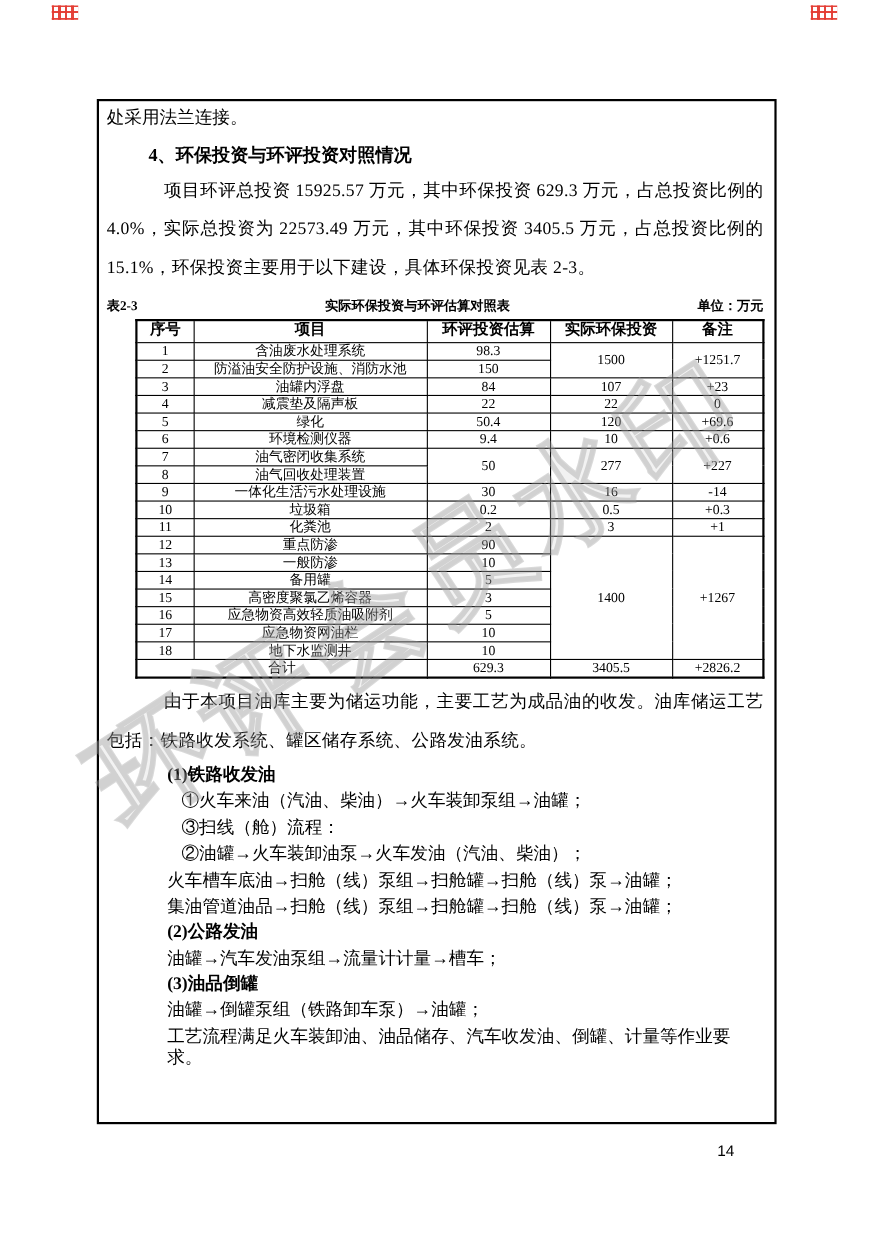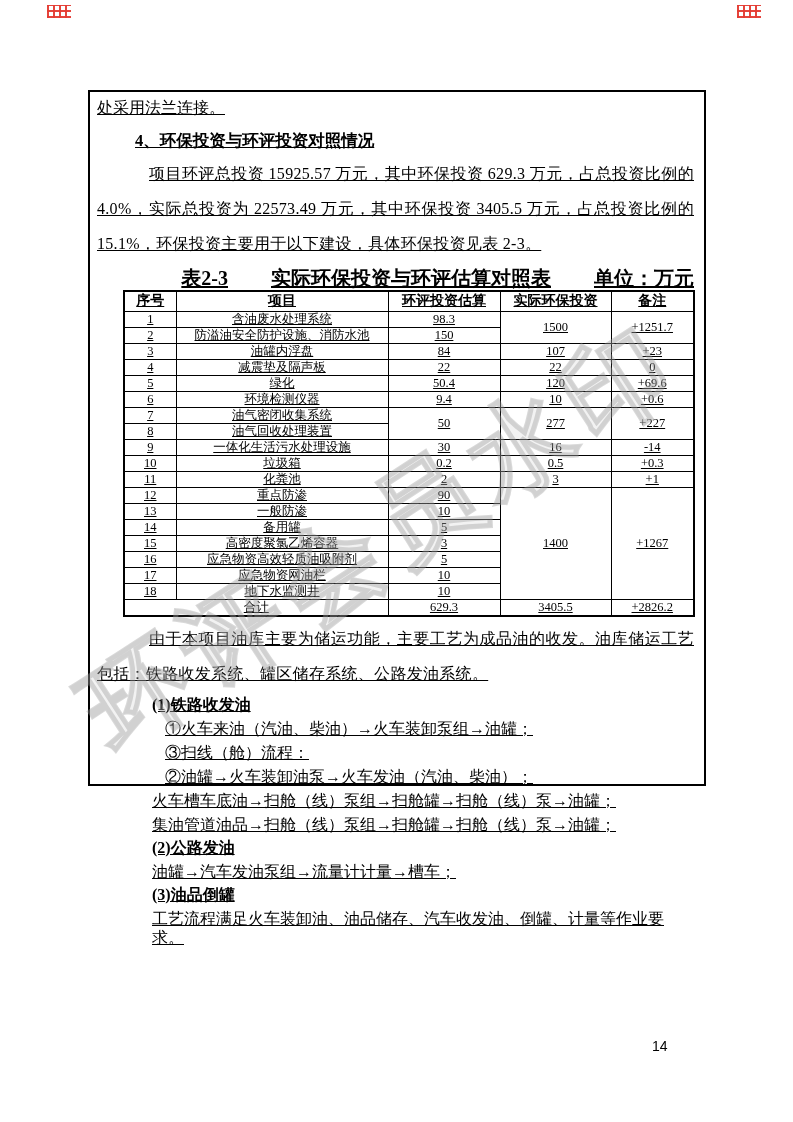--- a/index.html
+++ b/index.html
@@ -10,29 +10,29 @@
   
   .red-mark { position:absolute; top:5px; width:24px; height:13px; opacity:.95;
     background:
       repeating-linear-gradient(90deg, rgba(226,48,38,.95) 0 2px, rgba(0,0,0,0) 2px 6px),
       repeating-linear-gradient(0deg, rgba(226,48,38,.95) 0 2px, rgba(0,0,0,0) 2px 6px);
   }
   .red-mark.left { left:47px; }
   .red-mark.right { left:737px; }
 
   
-  .doc-box { position:absolute; left:88px; top:90px; width:618px; height:696px;
-    border:2px solid #000; padding:4px 10px 0 7px; background:transparent;text-decoration:underline; }
+  .doc-box { position:absolute; left:88px; top:90px; width:618px; height:932px;
+    border:2px solid #000; padding:4px 10px 0 7px; background:transparent; }
 
   .lead { font-size:16px; line-height:20px; margin-top:2px; }
   .h-main { font-size:16.5px; font-weight:bold; line-height:20px; margin:13px 0 0 38px; }
   .body-para { font-size:16px; line-height:35px; text-align:justify; text-indent:52px; margin-top:5px; letter-spacing:.3px; }
 
-  .table-caption { display:flex; justify-content:flex-end; align-items:baseline; gap:43px;
-    font-size:20px; font-weight:bold; margin-top:8px; line-height:18px; }
+  .table-caption { display:flex; justify-content:space-between; align-items:baseline; gap:30px;
+    font-size:12px; font-weight:bold; margin-top:8px; line-height:18px; }
 
   table.inv { border-collapse:collapse; table-layout:fixed; width:570px; margin:3px 0 0 26px;
     border:2px solid #000; font-size:12.5px; }
   table.inv th, table.inv td { border:1px solid #000; text-align:center; vertical-align:middle;
     padding:0; overflow:hidden; white-space:nowrap; }
   table.inv th { height:20px; font-size:14px; font-weight:bold; line-height:18px; }
   table.inv td { height:15px; line-height:15px; }
 
   .sub-head { font-size:16px; font-weight:bold; line-height:19px; margin:4px 0 0 55px; }
   .flow-line { font-size:16px; line-height:19px; margin:5px 0 0 55px; }
@@ -209,20 +209,21 @@
     <div class="flow-line circled">①火车来油（汽油、柴油）→火车装卸泵组→油罐；</div>
     <div class="flow-line circled">③扫线（舱）流程：</div>
     <div class="flow-line circled">②油罐→火车装卸油泵→火车发油（汽油、柴油）；</div>
     <div class="flow-line">火车槽车底油→扫舱（线）泵组→扫舱罐→扫舱（线）泵→油罐；</div>
     <div class="flow-line">集油管道油品→扫舱（线）泵组→扫舱罐→扫舱（线）泵→油罐；</div>
 
     <div class="sub-head">(2)公路发油</div>
     <div class="flow-line">油罐→汽车发油泵组→流量计计量→槽车；</div>
 
     <div class="sub-head">(3)油品倒罐</div>
+    <div class="flow-line">油罐→倒罐泵组（铁路卸车泵）→油罐；</div>
     <div class="flow-line">工艺流程满足火车装卸油、油品储存、汽车收发油、倒罐、计量等作业要求。</div>
 
 
   </div>
 
   <div class="watermark">环评会员水印</div>
 
   <div class="page-num">14</div>
 
 </div>

